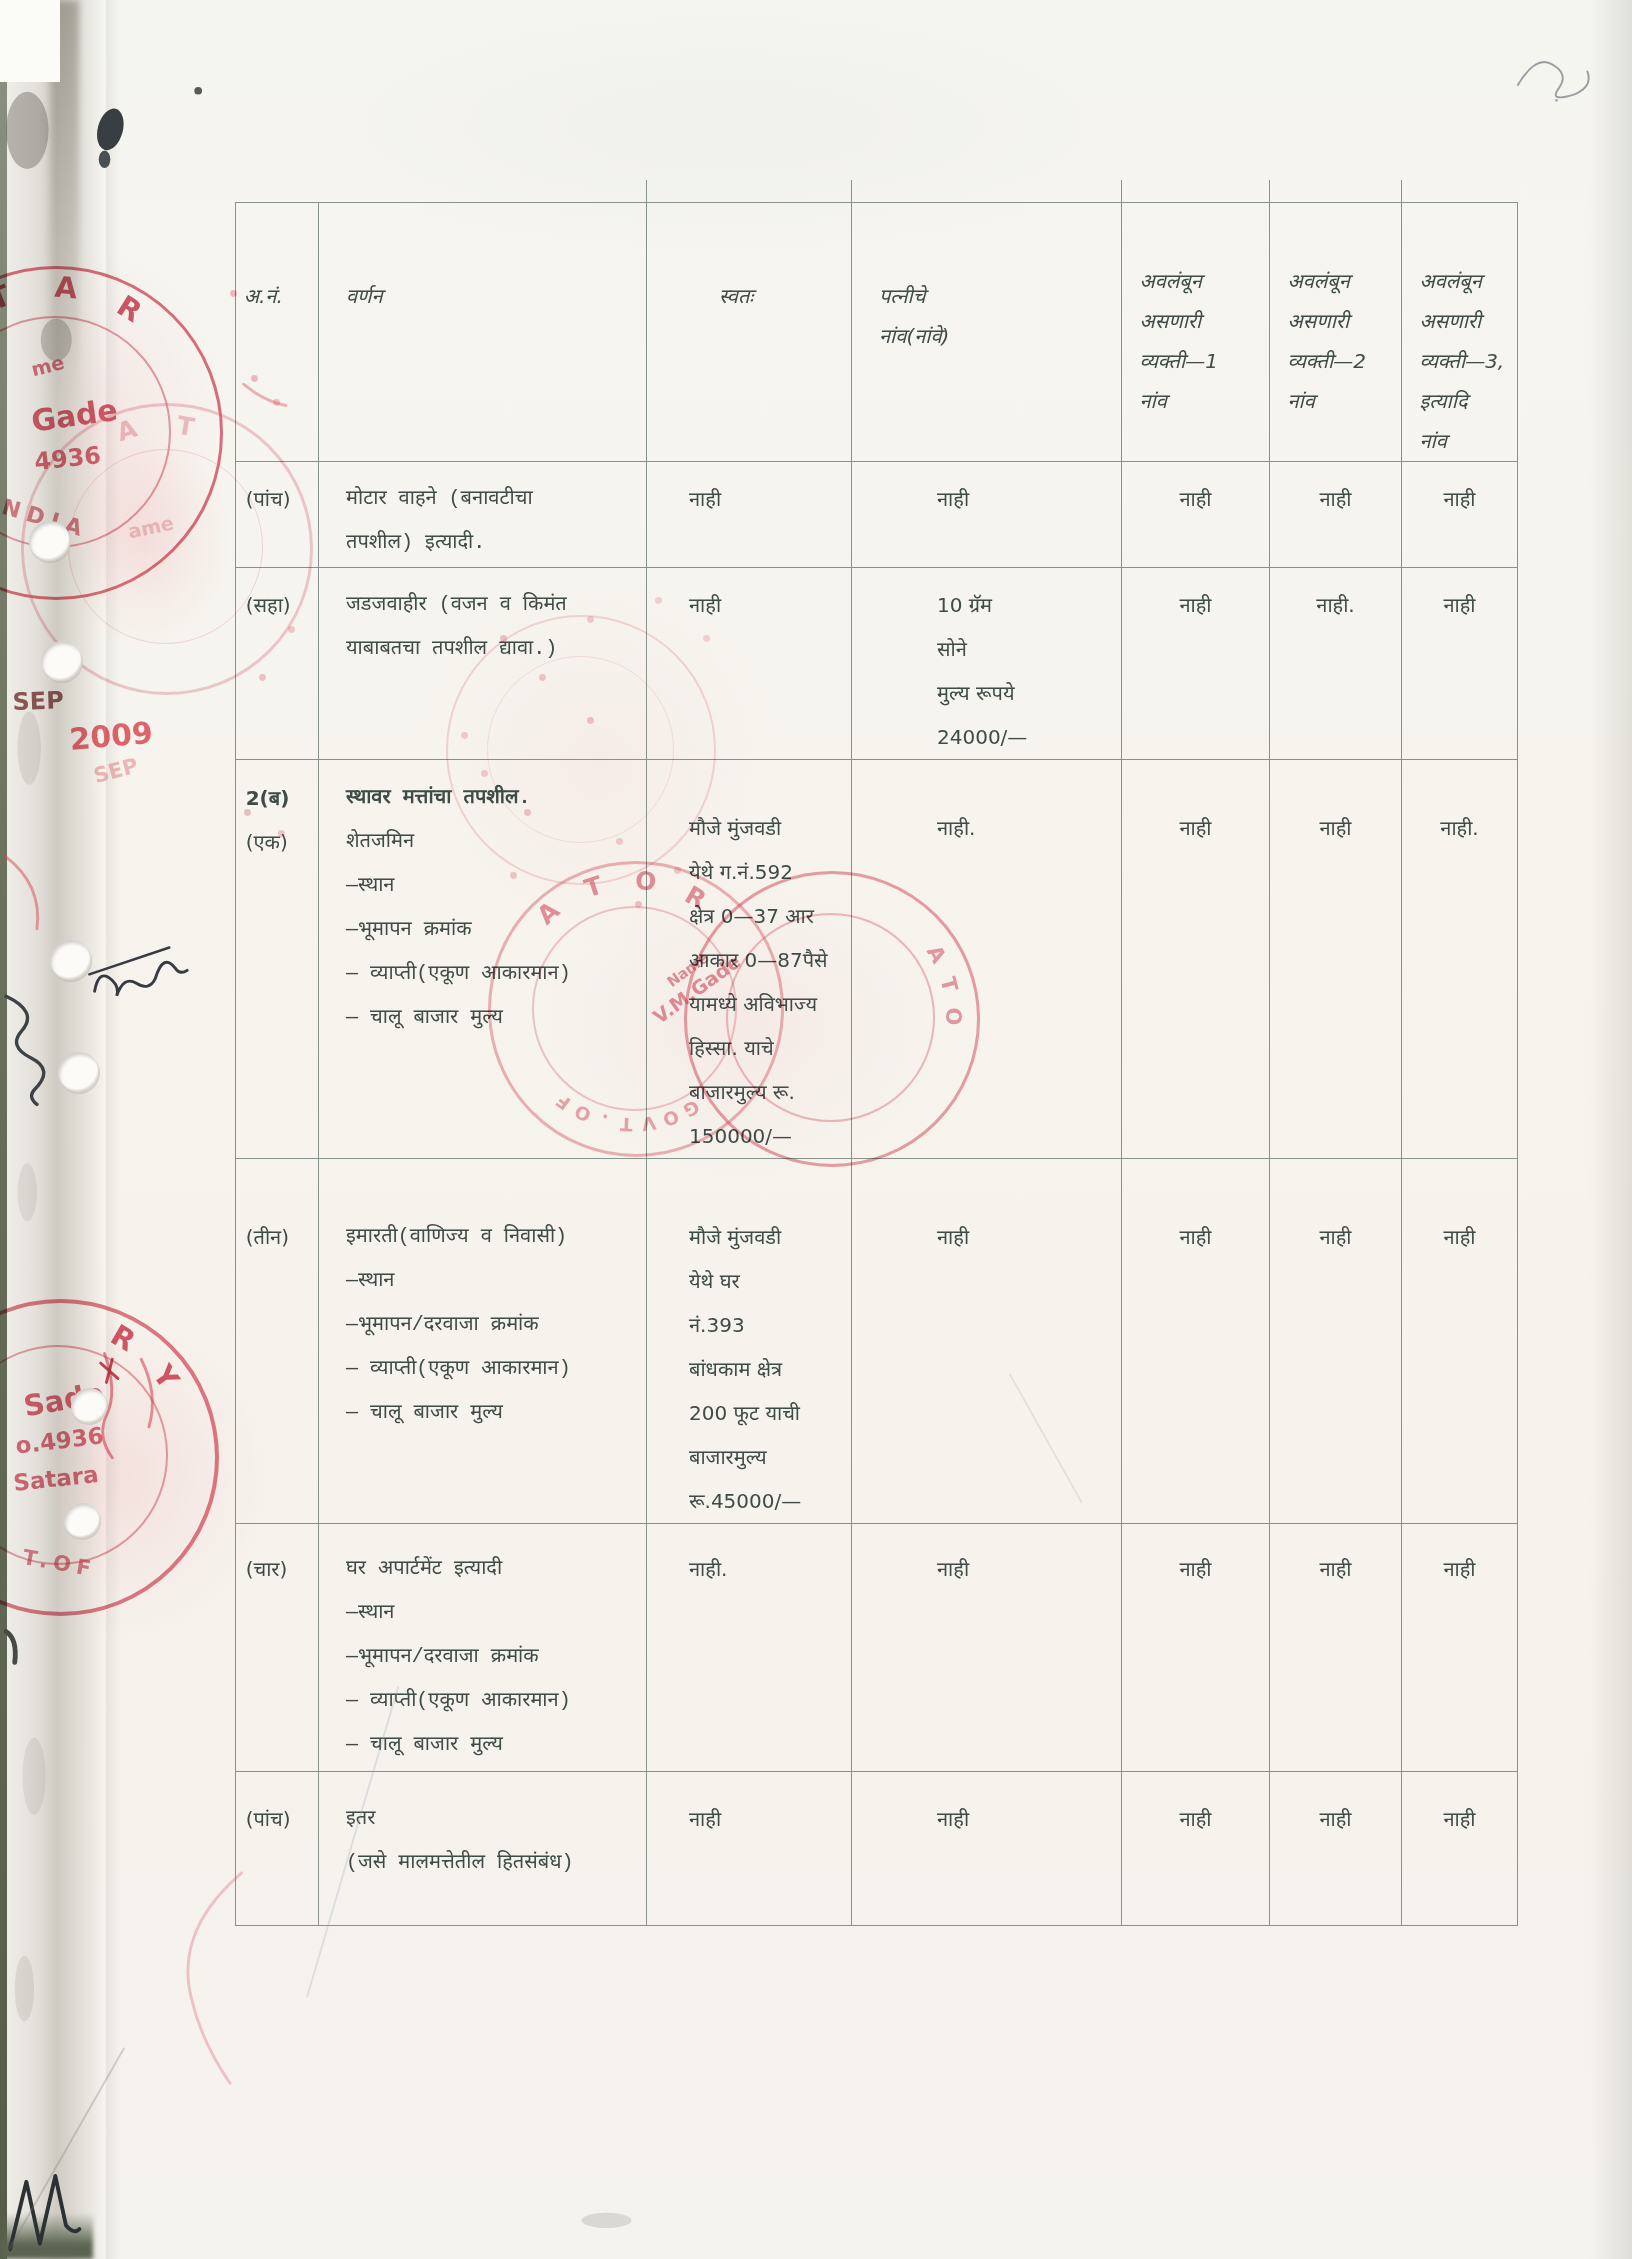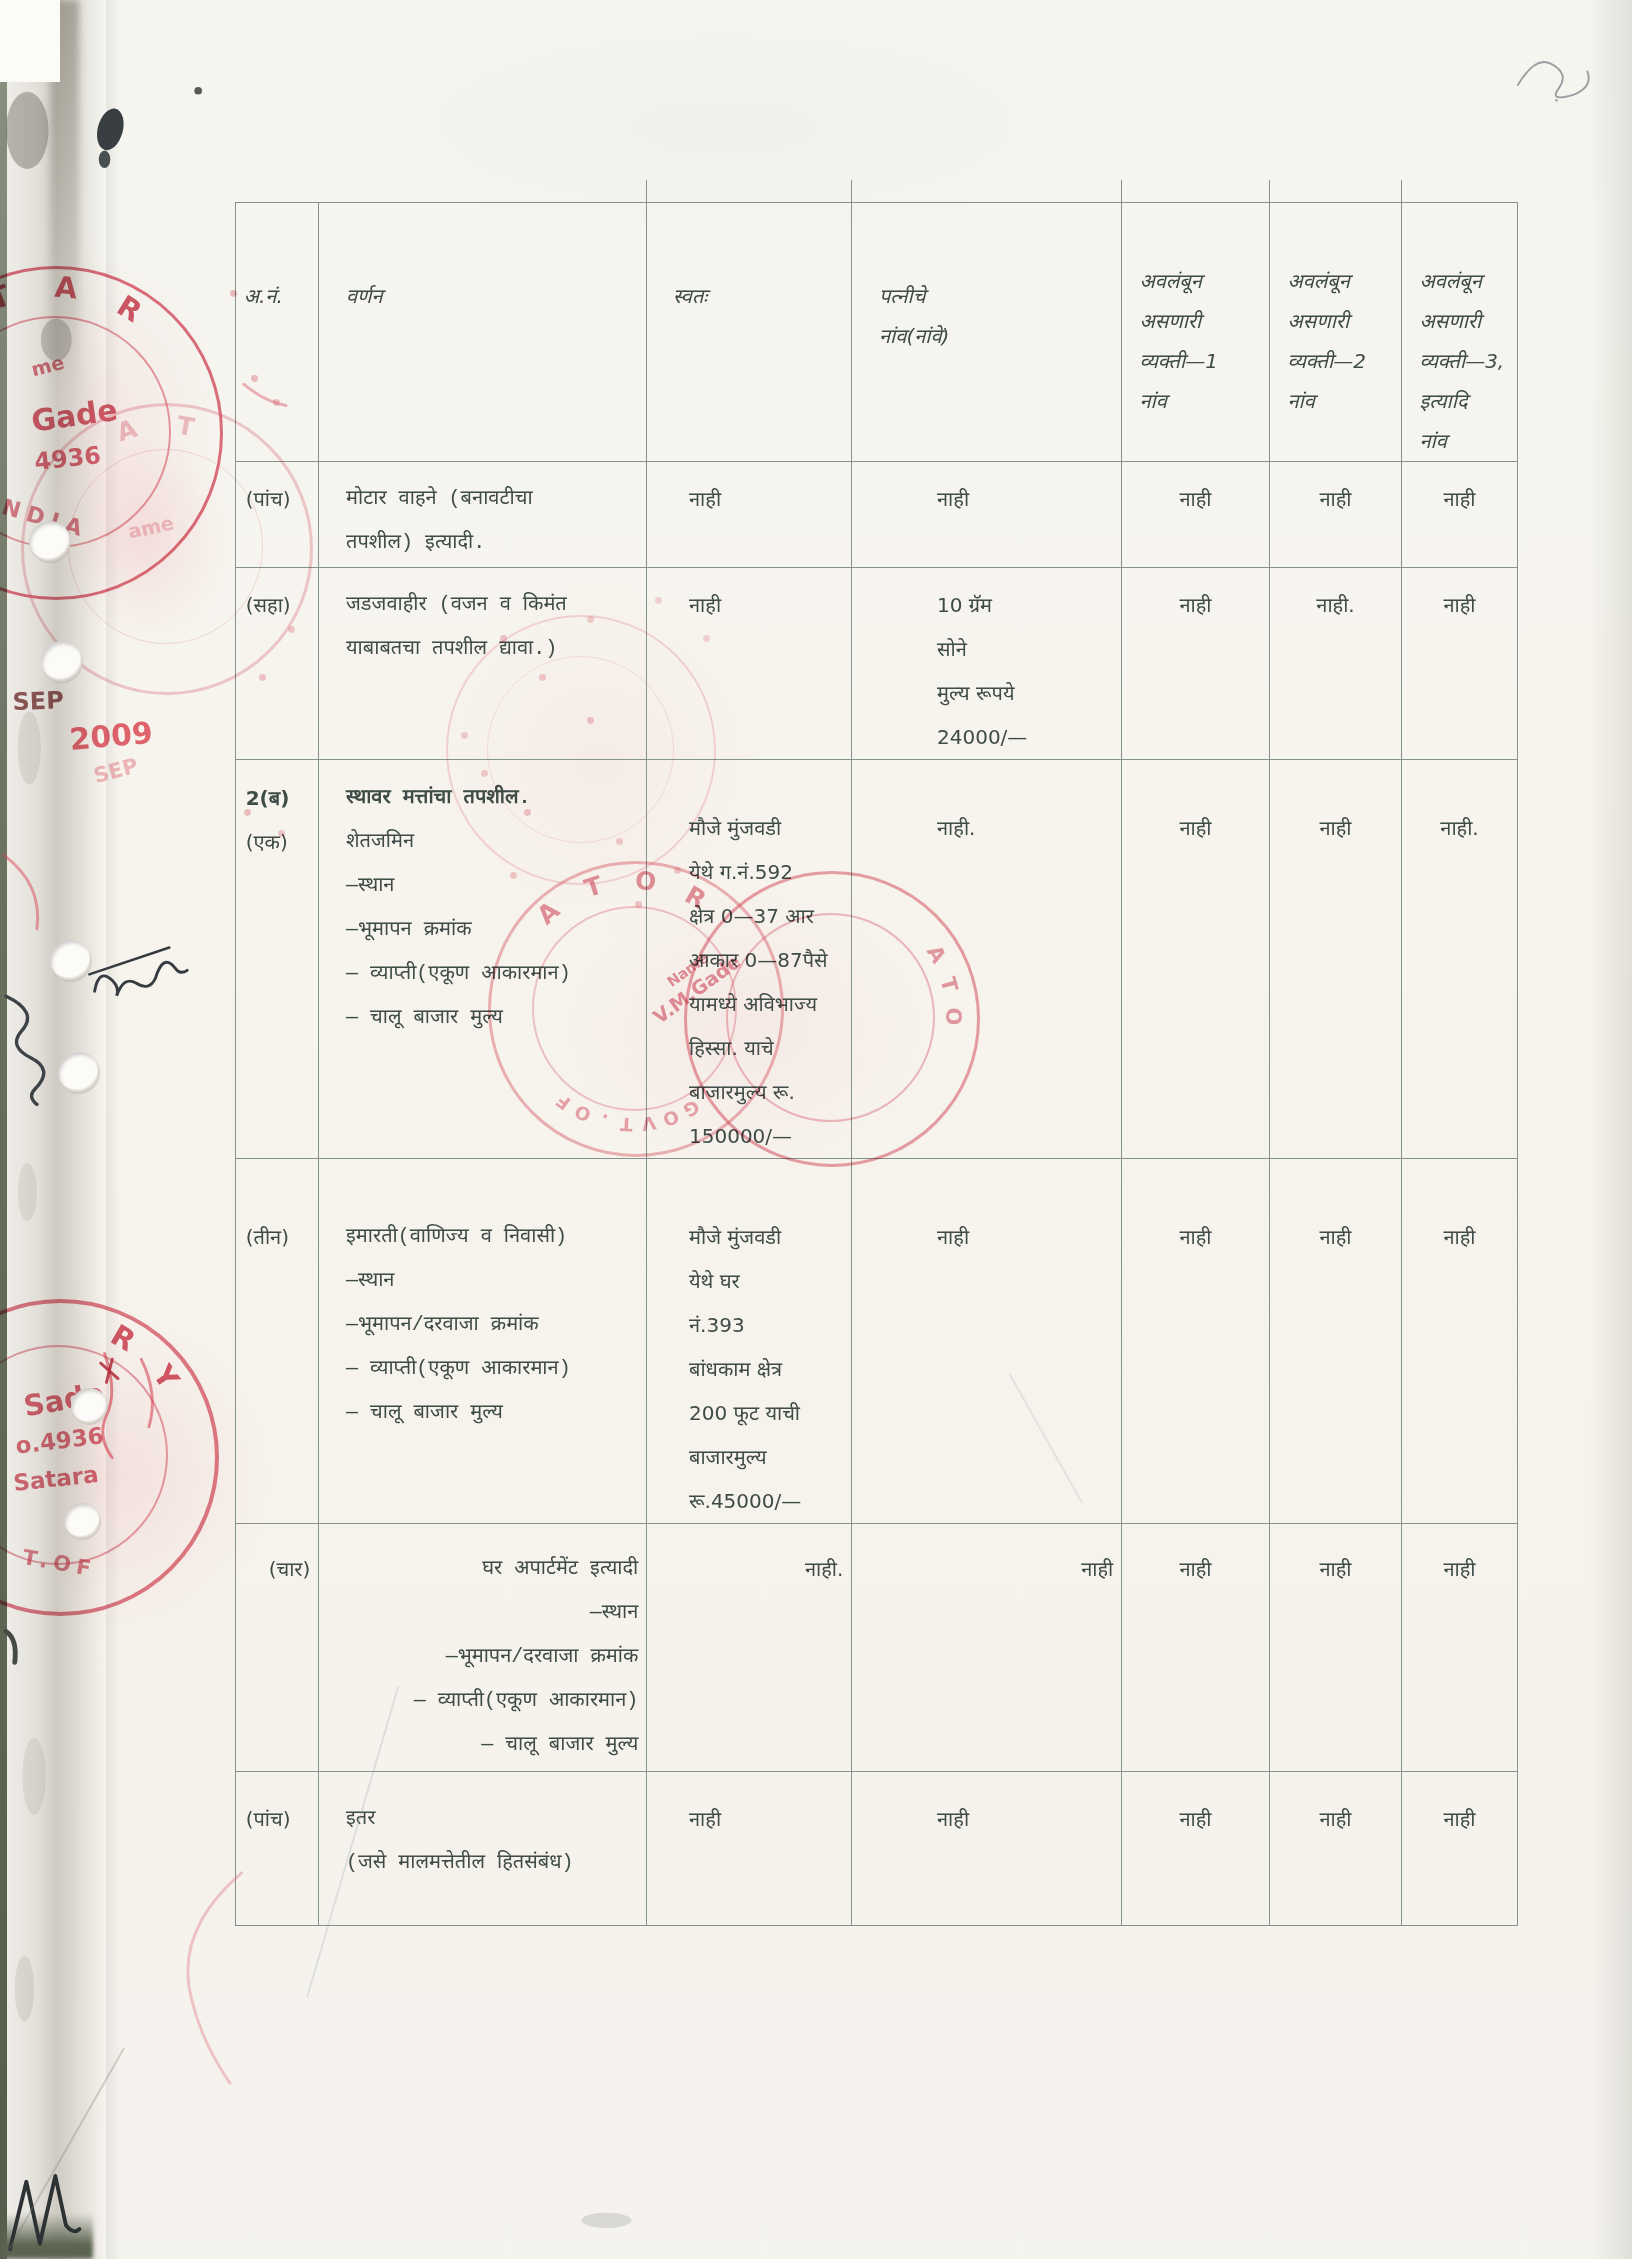--- a/index.html
+++ b/index.html
@@ -26,29 +26,29 @@
     background:linear-gradient(90deg,rgba(90,95,85,0),rgba(90,95,85,.14));}
   .wash{position:absolute;border-radius:50%;pointer-events:none;}
   
   .grid{position:absolute;left:235px;top:202px;border-collapse:collapse;table-layout:fixed;}
   .grid td,.grid th{border:1.4px solid #86938c;vertical-align:top;
     font-size:20px;line-height:44px;font-weight:400;text-align:left;
     white-space:pre-line;padding:15.4px 7.7px 0 13.5px;color:#3e4b46;box-sizing:border-box;}
   .grid th{line-height:40px;padding-top:73px;}
   .grid th.hdeep{padding-top:58px;padding-left:17.4px;}
   .grid th.h0{padding-left:7.7px;} .grid th.h1{padding-left:27px;}
-  .grid th.h2{padding-left:26px;} .grid th.h3{padding-left:27px;}
+  .grid th.h2{padding-left:72px;} .grid th.h3{padding-left:27px;}
   .c0{padding-left:9.7px !important;}
   .c1{padding-left:27px !important;font-family:Liberation Mono, monospace;}
   .c2{padding-left:42px !important;}
   .c3{padding-left:85px !important;}
   .c4,.c5,.c6{text-align:center !important;padding-left:3.9px !important;padding-right:3.9px !important;}
   .pt2{padding-top:46px !important;}
   tr.r5 td{padding-top:56px;}
-  tr.r6 td{padding-top:23px;text-align:right;}
+  tr.r6 td{padding-top:23px;}
   tr.r7 td{padding-top:25px;}
   .fl-bold::first-line{font-weight:bold;}
   .tick{position:absolute;width:1.4px;height:23px;top:180px;background:#86938c;}
   
   .stamps{position:absolute;inset:0;mix-blend-mode:multiply;filter:blur(0.4px);pointer-events:none;}
   .ring{position:absolute;border-radius:50%;}
   .stx{position:absolute;transform-origin:left top;white-space:nowrap;font-weight:bold;}
   .arc{position:absolute;width:0;height:0;font-weight:bold;}
   .arc span{position:absolute;left:-13.5px;top:-17.4px;width:27px;height:35px;line-height:35px;text-align:center;display:block;}
   .speckles{position:absolute;left:0;top:0;width:2.9px;height:2.9px;border-radius:50%;background:transparent;

